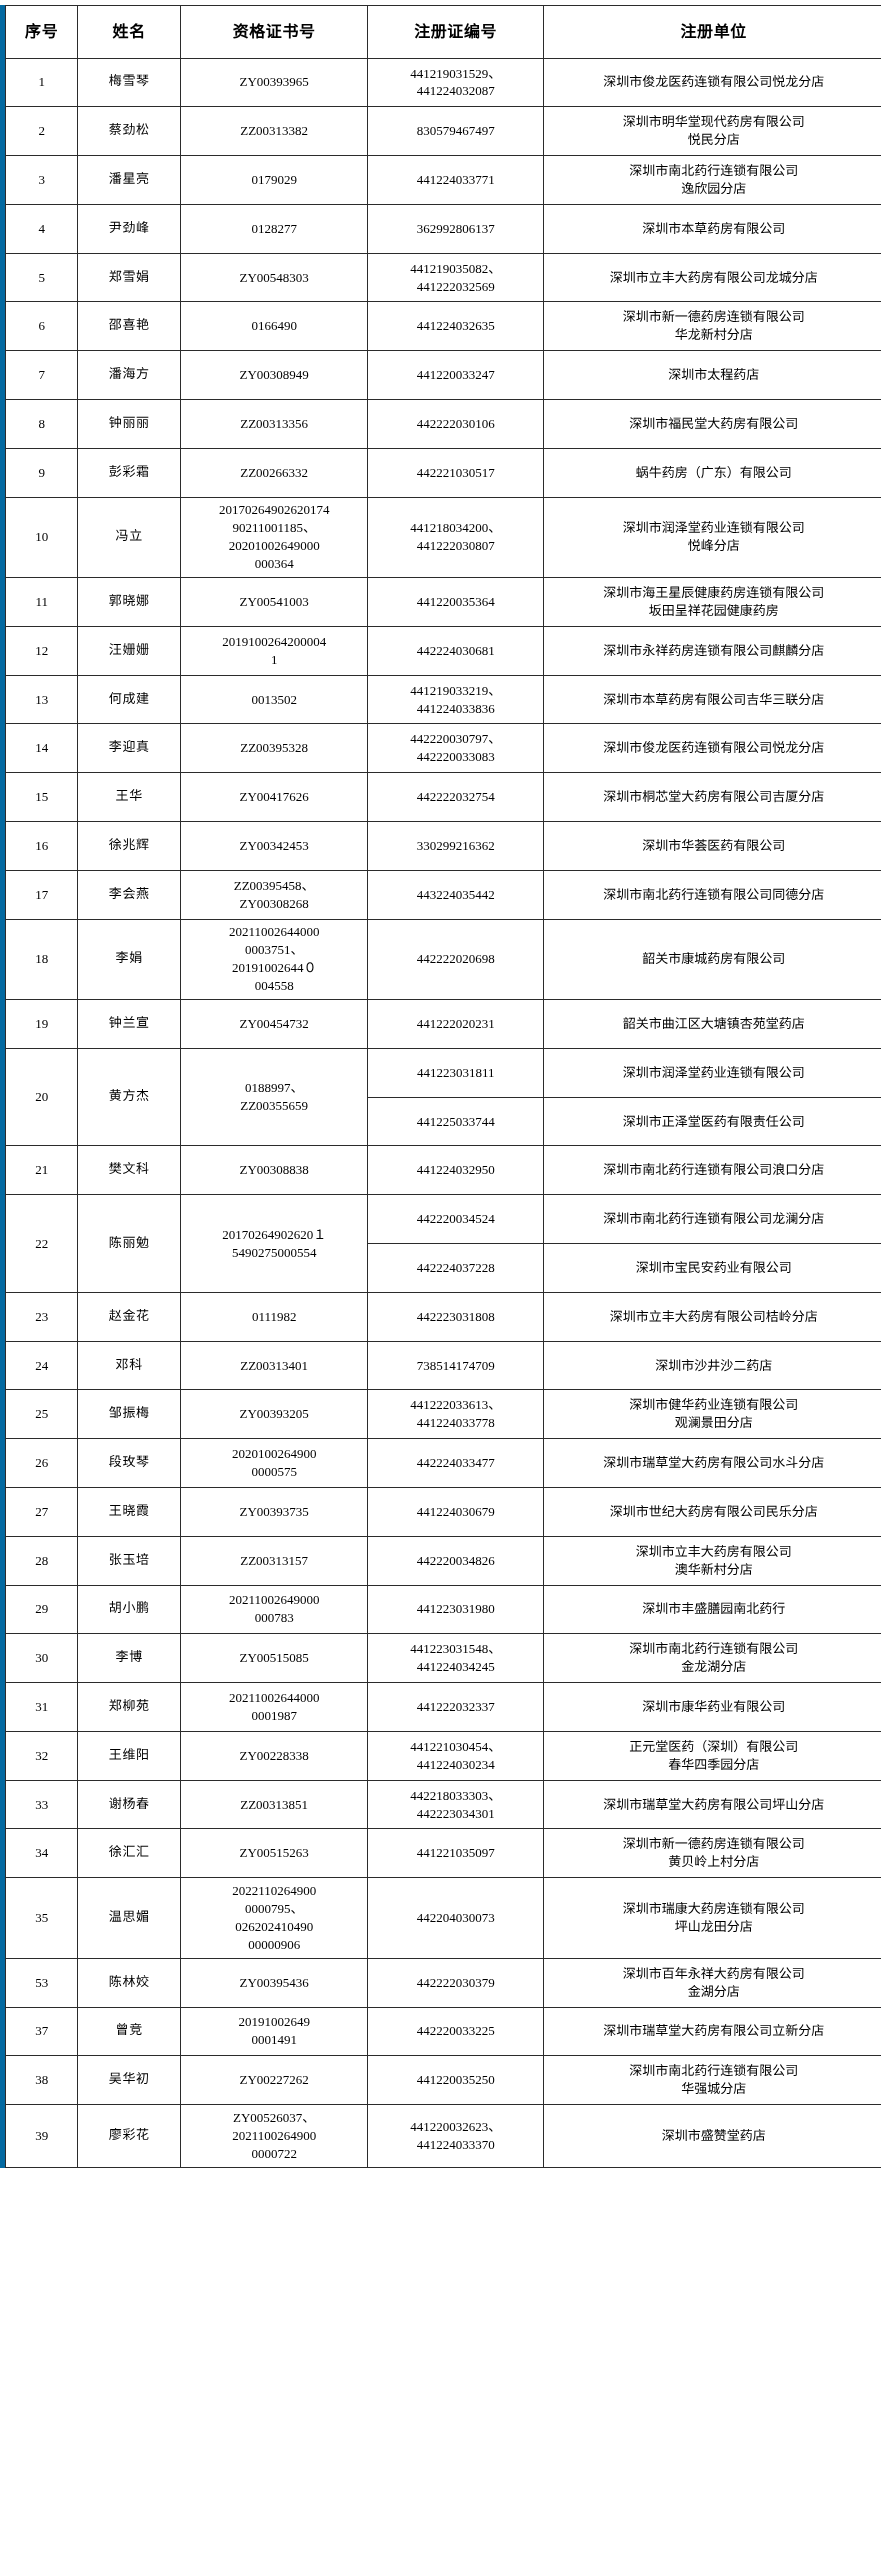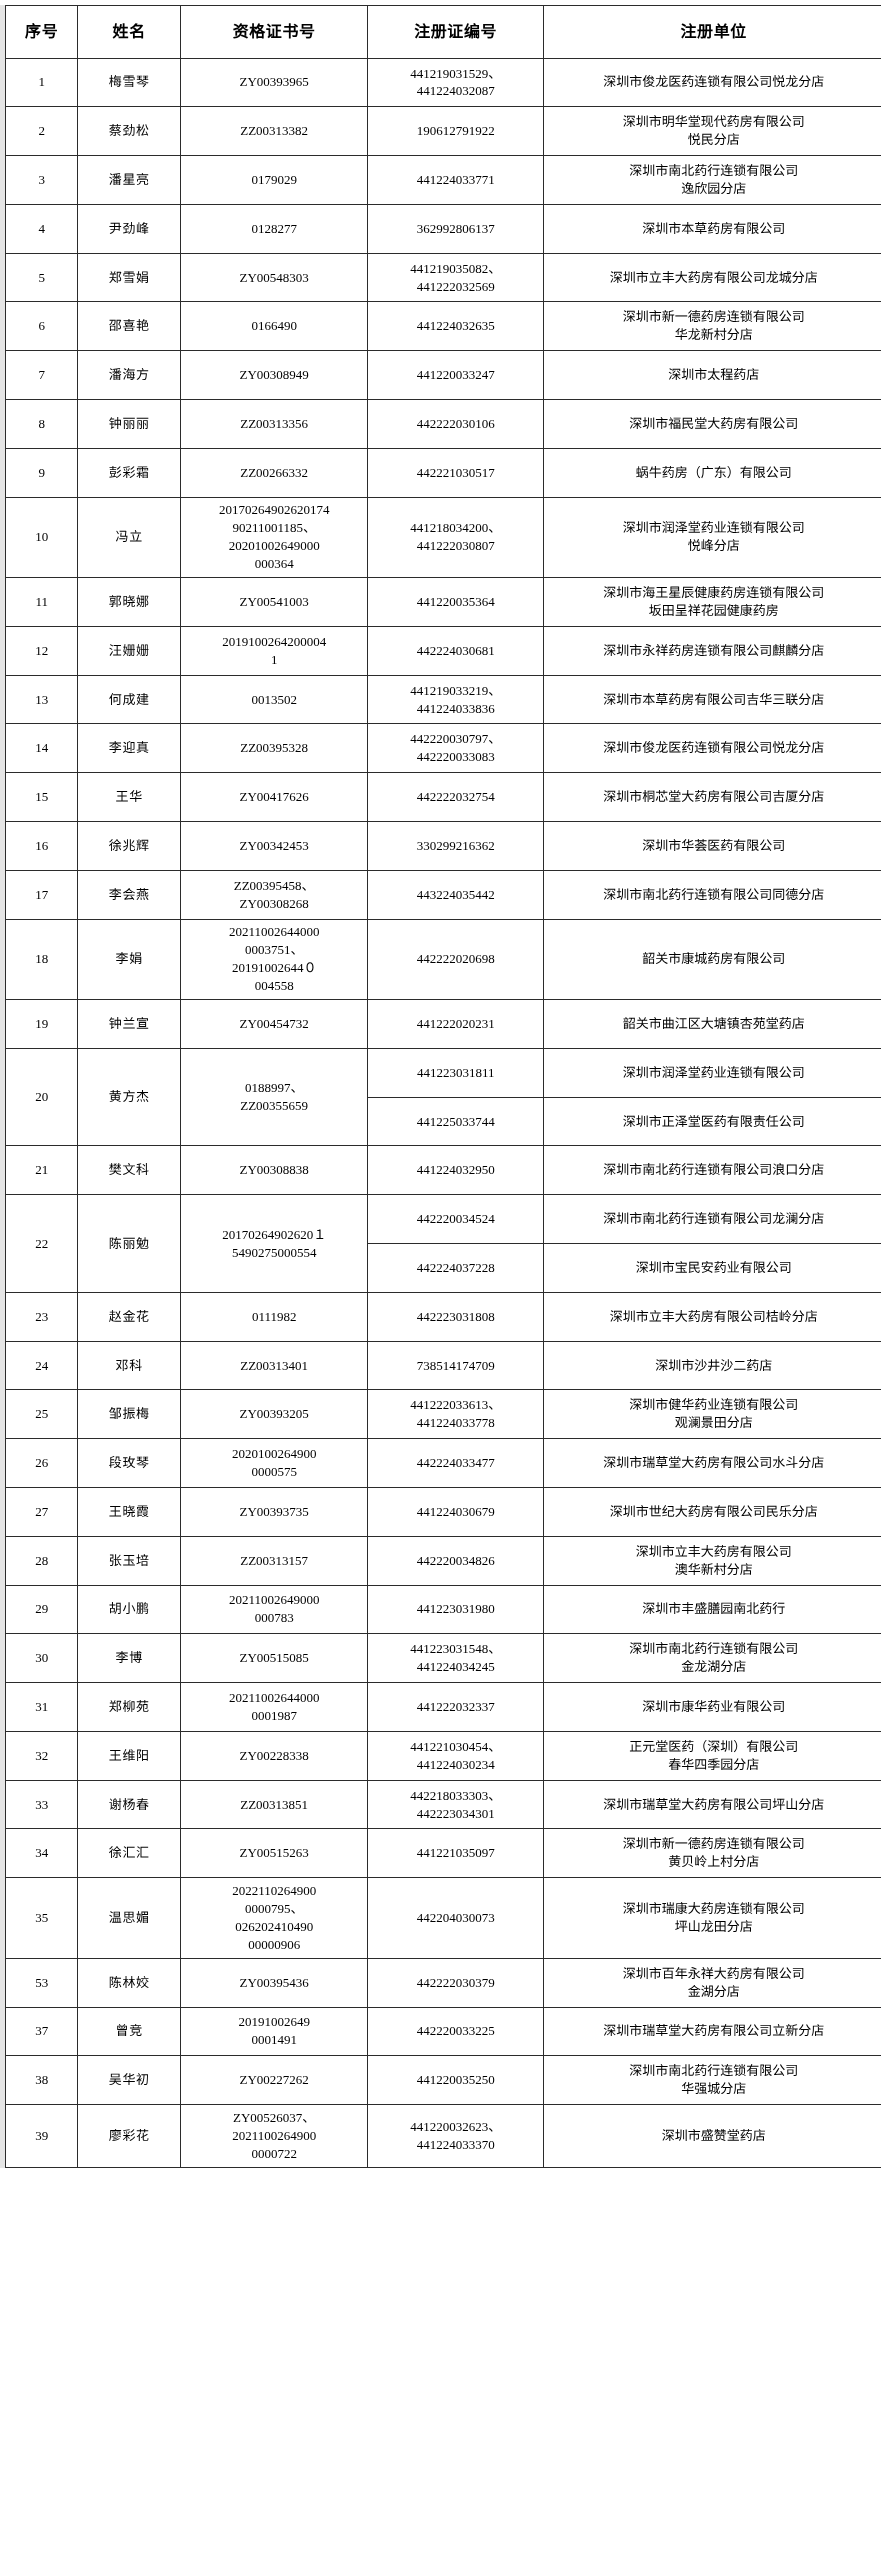--- a/index.html
+++ b/index.html
@@ -6,21 +6,21 @@
   html,body{margin:0;padding:0;background:#ffffff;}
   body{
     font-family:"Liberation Serif","DejaVu Serif",serif;
     color:#000000;
     width:882px;
   }
   #sheet{
     width:736px;
     box-sizing:border-box;
     padding:0;
-    background:#e5e5e5;
+    background:#0369a1;
   }
   table.reg-table{
     border-collapse:collapse;
     table-layout:fixed;
     width:878px;
     margin:5.2px 0 0 5.2px;
     background:#fff;
   }
   table.reg-table col.c-idx{width:72px;}
   table.reg-table col.c-name{width:103px;}
@@ -44,21 +44,21 @@
     letter-spacing:0.6px;
     padding:7.7px 2.6px;
     height:36px;
   }
   table.reg-table tbody td{
     font-size:13px;
     font-weight:400;
     height:40px;
   }
   td.cell-idx{font-size:13px;}
-  td.cell-name{font-size:13.6px;letter-spacing:0.6px;}
+  td.cell-name{font-size:13.6px;letter-spacing:0.6px;font-family:Liberation Mono, monospace;}
   td.cell-cert{font-size:13px;line-height:1.42;}
   td.cell-reg{font-size:13px;line-height:1.42;}
   td.cell-unit{font-size:13px;line-height:1.42;letter-spacing:0px;}
   .lines span{display:block;}
 </style>
 </head>
 <body>
 
 <div id="sheet">
   <table class="reg-table">
@@ -118,21 +118,21 @@
               <span>蔡劲松</span>
             </div>
           </td>
           <td class="cell-cert" rowspan="1">
             <div class="lines">
               <span>ZZ00313382</span>
             </div>
           </td>
           <td class="cell-reg">
             <div class="lines">
-              <span>190612791922</span>
+              <span>830579467497</span>
             </div>
           </td>
           <td class="cell-unit">
             <div class="lines">
               <span>深圳市明华堂现代药房有限公司</span>
               <span>悦民分店</span>
             </div>
           </td>
         </tr>
         <tr>

